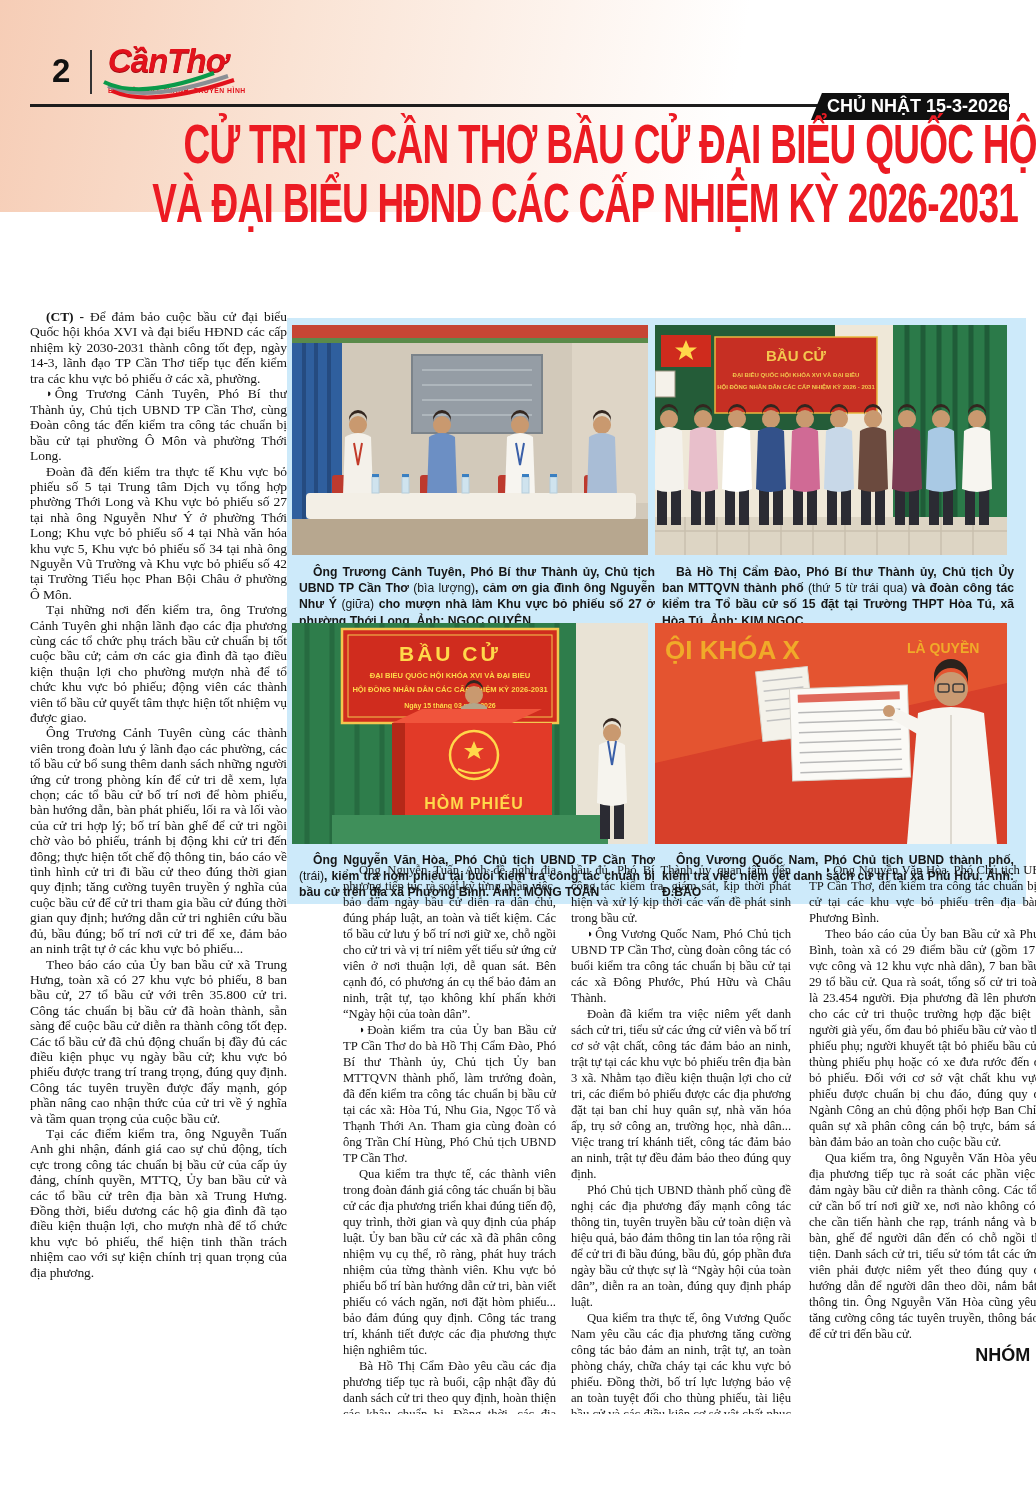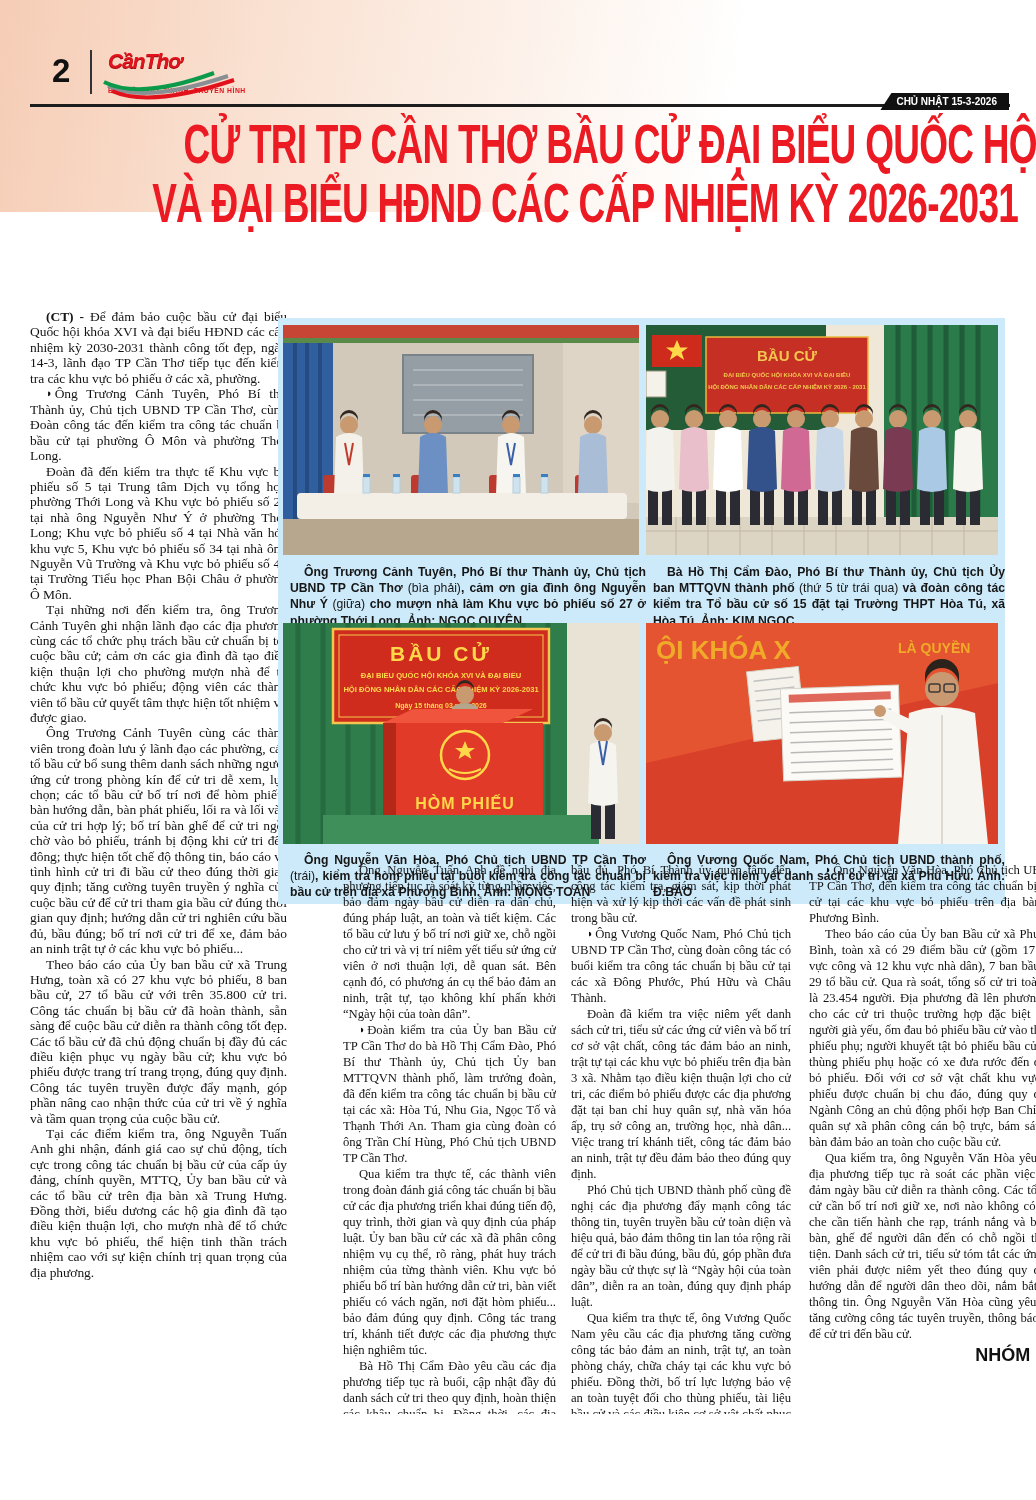--- a/index.html
+++ b/index.html
@@ -6,50 +6,50 @@
   .page{position:relative;width:1036px;height:1500px;background:#ffffff;overflow:hidden;
         font-family:"Liberation Serif","DejaVu Serif",serif;color:#141414;}
   
   .top-grad{position:absolute;left:0;top:0;width:1036px;height:212px;
             background:linear-gradient(100deg,#f6cdb6 0%,#fae3d4 28%,#ffffff 70%);}
   .page-num{position:absolute;left:52px;top:52px;font-family:"Liberation Sans",sans-serif;
             font-weight:700;font-size:33px;color:#111;}
   .mast-divider{position:absolute;left:90px;top:50px;width:2px;height:44px;background:#333;}
   .logo-block{position:absolute;left:108px;top:44px;width:190px;}
   .logo-text{font-family:"Liberation Sans",sans-serif;font-weight:700;font-style:italic;
-             font-size:21px;line-height:34px;color:#e2121c;letter-spacing:-1px;
+             font-size:33px;line-height:34px;color:#e2121c;letter-spacing:-1px;
              text-shadow:0 1px 0 #a00b12;}
   .logo-swoosh{position:absolute;left:-6px;top:24px;}
   .logo-tagline{margin-top:9px;font-family:"Liberation Sans",sans-serif;font-weight:700;
                 font-size:6.8px;color:#e2121c;letter-spacing:.5px;white-space:nowrap;}
   .head-rule{position:absolute;left:30px;top:104px;width:980px;height:3px;background:#1d1d1d;}
   .date-box{position:absolute;right:27px;top:93px;background:#101010;color:#fff;
-            font-family:"Liberation Sans",sans-serif;font-weight:700;font-size:10px;
-            padding:3px 12px 3px 16px;clip-path:polygon(11px 0,100% 0,100% 100%,0 100%);}
+            font-family:"Liberation Sans",sans-serif;font-weight:700;font-size:18px;
+            padding:3px 1px 3px 16px;clip-path:polygon(11px 0,100% 0,100% 100%,0 100%);}
   
   .headline{position:absolute;left:0;top:115px;width:1036px;text-align:center;color:#ec1b23;}
   .hl-line{display:block;height:59px;}
   .hl-line > span{display:inline-block;font-family:"Liberation Sans",sans-serif;font-weight:700;
             font-size:50px;line-height:58px;letter-spacing:-1px;white-space:nowrap;
             transform:scale(.74,1.1);transform-origin:center;}
   
   .article p{margin:0;text-indent:16px;text-align:justify;}
   .article p.noind{text-indent:0;}
   .mk{font-size:.82em;margin-right:2px;vertical-align:.05em;}
   .col-left{position:absolute;left:30px;top:309px;width:257px;height:1112px;overflow:hidden;
             font-size:13.5px;line-height:15.4px;letter-spacing:-.05px;}
   .bcol{position:absolute;top:862px;height:552px;overflow:hidden;
         font-size:12.7px;line-height:16px;letter-spacing:-.05px;margin-left:48px;}
   .bcol1{left:295px;width:213px;}
   .bcol2{left:523px;width:220px;}
   .bcol3{left:761px;width:250px;}
   .byline{margin-top:5px;text-align:right;font-family:"Liberation Sans",sans-serif;
           font-weight:700;font-size:18px;color:#111;}
   
-  .photo-panel{position:absolute;left:278px;top:318px;width:727px;height:586px;background:#cdeafa;}
+  .photo-panel{position:absolute;left:287px;top:318px;width:727px;height:586px;background:#cdeafa;padding-left:12px;}
   .ph{position:absolute;overflow:hidden;background:#888;}
   .ph svg{display:block;}
   .cap{position:absolute;font-family:"Liberation Sans",sans-serif;font-weight:700;
        font-size:12.2px;line-height:16.2px;color:#161616;padding:5px 7px 0 7px;
        text-align:justify;text-indent:14px;}
   .cap .reg{font-weight:400;}
 </style>
 </head>
 <body>
 
@@ -181,21 +181,21 @@
           <use href="#person" x="184" y="172" style="color:#c8d8e8"></use>
           <use href="#person" x="218" y="172" style="color:#6b4a3e"></use>
           <use href="#person" x="252" y="172" style="color:#7a3b52"></use>
           <use href="#person" x="286" y="172" style="color:#a9c9e4"></use>
           <use href="#person" x="322" y="172" style="color:#f7f5f0"></use>
         </g>
       </svg>
     </div>
 
     <div class="cap" style="left:5px;top:241px;width:356px;height:60px">
-      <span>Ông Trương Cảnh Tuyên, Phó Bí thư Thành ủy, Chủ tịch UBND TP Cần Thơ </span><span class="reg">(bìa phải)</span><span>, cảm ơn gia đình ông Nguyễn Như Ý </span><span class="reg">(giữa)</span><span> cho mượn nhà làm Khu vực bỏ phiếu số 27 ở phường Thới Long. Ảnh: NGỌC QUYÊN</span>
+      <span>Ông Trương Cảnh Tuyên, Phó Bí thư Thành ủy, Chủ tịch UBND TP Cần Thơ </span><span class="reg">(bìa lượng)</span><span>, cảm ơn gia đình ông Nguyễn Như Ý </span><span class="reg">(giữa)</span><span> cho mượn nhà làm Khu vực bỏ phiếu số 27 ở phường Thới Long. Ảnh: NGỌC QUYÊN</span>
     </div>
 
     <div class="cap" style="left:368px;top:241px;width:352px;height:60px">
       <span>Bà Hồ Thị Cẩm Đào, Phó Bí thư Thành ủy, Chủ tịch Ủy ban MTTQVN thành phố </span><span class="reg">(thứ 5 từ trái qua)</span><span> và đoàn công tác kiểm tra Tổ bầu cử số 15 đặt tại Trường THPT Hòa Tú, xã Hòa Tú. Ảnh: KIM NGỌC</span>
     </div>
 
     <div class="ph" style="left:5px;top:305px;width:356px;height:221px">
       <svg width="356" height="221" viewBox="0 0 356 221">
         <rect width="356" height="221" fill="#2e7d4b"></rect>
         <path d="M15,0 V221 M40,0 V221 M65,0 V221 M90,0 V221 M115,0 V221 M140,0 V221 M165,0 V221 M190,0 V221 M215,0 V221 M240,0 V221 M265,0 V221" stroke="#266b40" stroke-width="5"></path>

